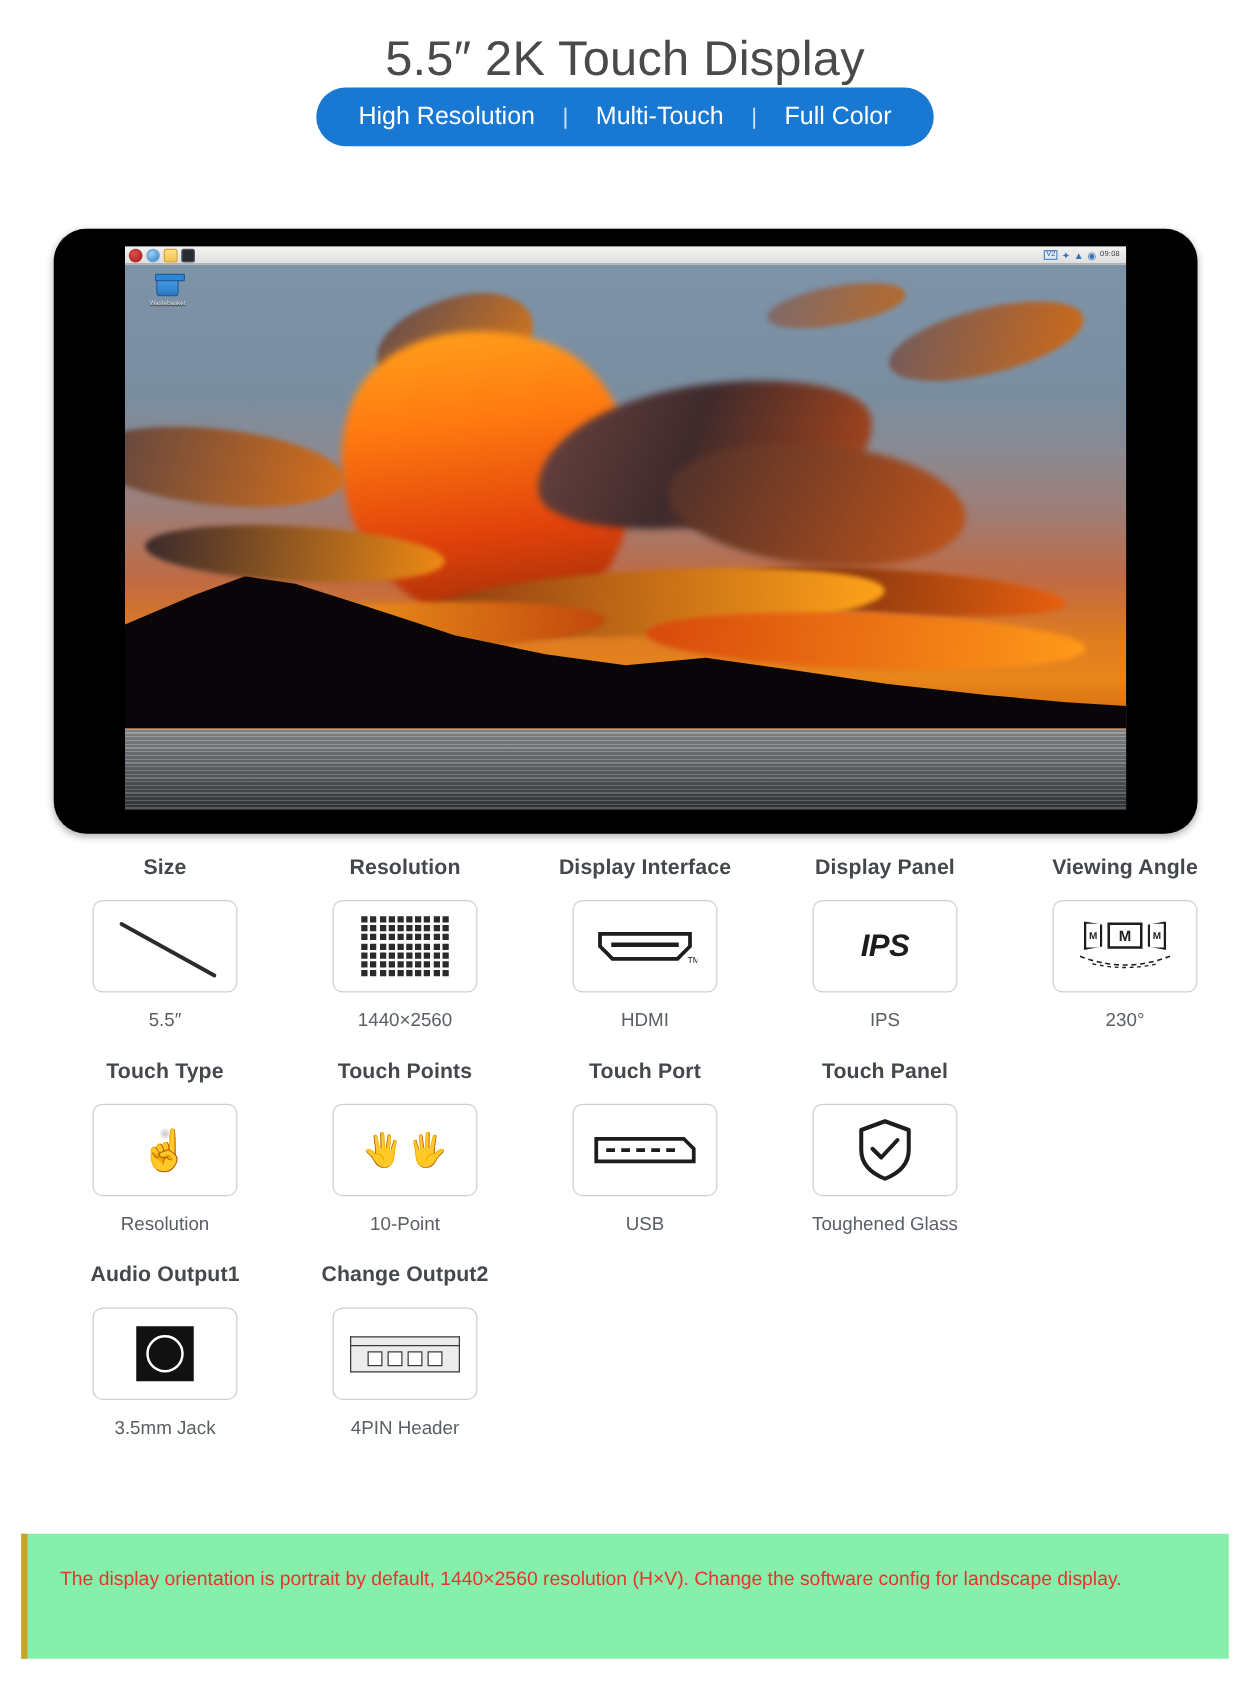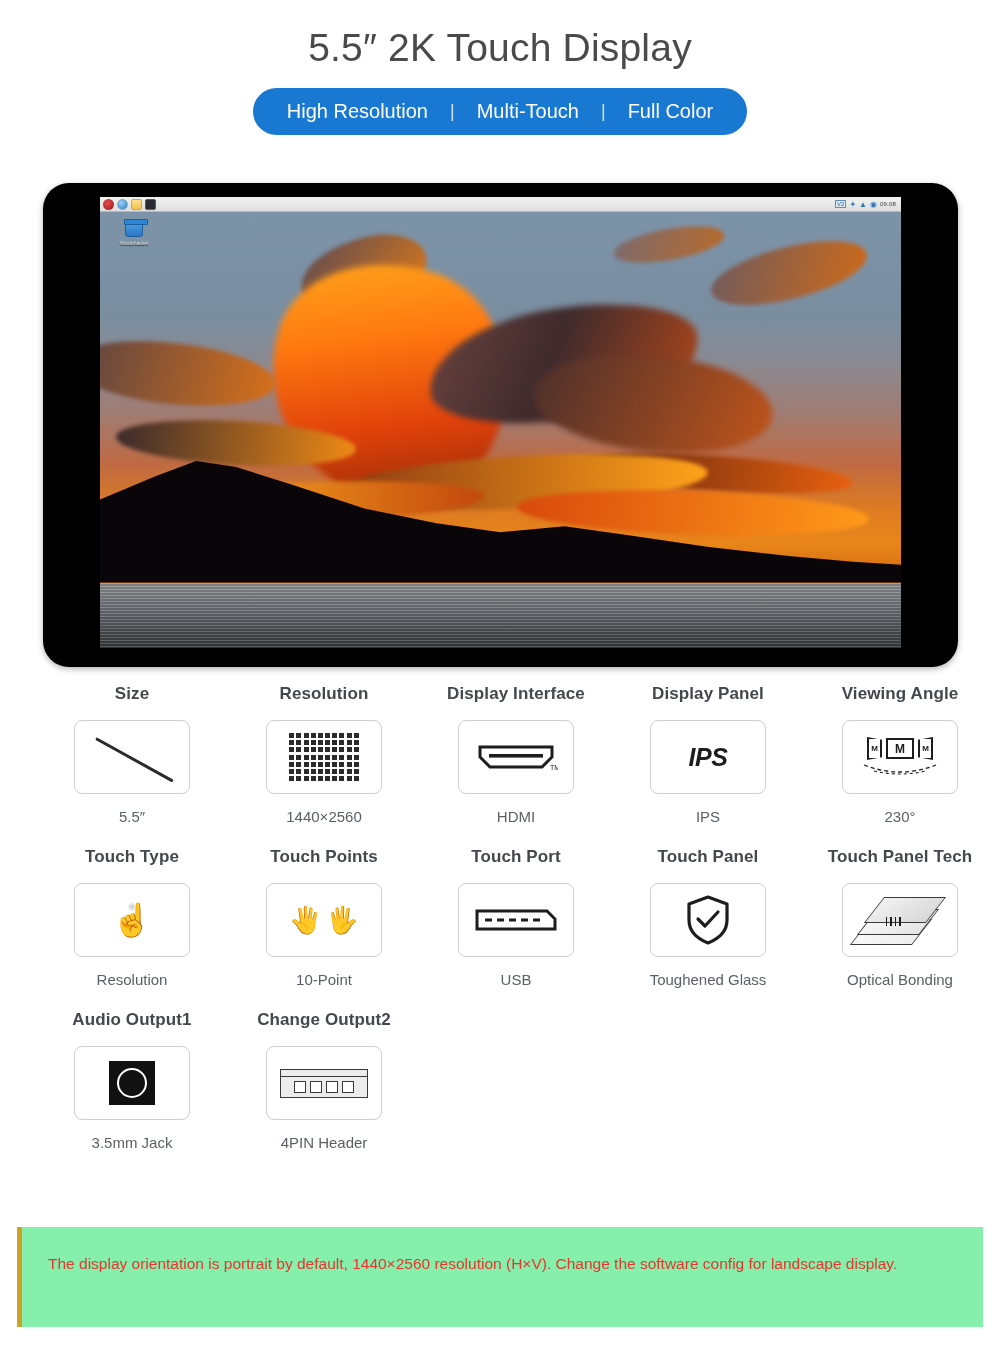--- a/index.html
+++ b/index.html
@@ -13,21 +13,21 @@
 
   
   .title {
     text-align: center;
     font-size: 39px;
     font-weight: 400;
     color: #4a4a4a;
     letter-spacing: .2px;
     padding-top: 26px;
   }
-  .badge-wrap { display: flex; justify-content: center; margin-top: 18px; }
+  .badge-wrap { display: flex; justify-content: center; }
   .badge {
     background: #1878d2;
     border-radius: 26px;
     height: 47px;
     padding: 0 34px;
     display: flex; align-items: center; gap: 22px;
     color: #ffffff;
     font-size: 20px;
   }
   .badge .sep { color: #cfe3f7; font-size: 18px; }
@@ -468,37 +468,20 @@
         <div class="spec-title">Touch Panel</div>
         <div class="icon-box">
           <svg width="46" height="52" viewBox="0 0 46 52" class="shield-tick">
             <path d="M23 3 L42 10 v16 c0 12 -9 19 -19 23 C13 45 4 38 4 26 V10 z" fill="none" stroke="#1d1d1d" stroke-width="3.2" stroke-linejoin="round"></path>
             <path d="M13 25 l7 7 l13 -14" fill="none" stroke="#1d1d1d" stroke-width="3.2" stroke-linecap="round" stroke-linejoin="round"></path>
           </svg>
         </div>
         <div class="spec-value">Toughened Glass</div>
       </div>
 
-      <div class="spec-cell">
-        <div class="spec-title">Touch Panel Tech</div>
-        <div class="icon-box">
-          <div class="stack">
-            <div class="layer bot"></div>
-            <div class="layer mid"></div>
-            <div class="bond-arrows">
-                <i></i>
-                <i></i>
-                <i></i>
-                <i></i>
-              </div>
-            <div class="layer top"></div>
-          </div>
-        </div>
-        <div class="spec-value">Optical Bonding</div>
-      </div>
     </div>
 
     <div class="spec-row">
       <div class="spec-cell">
         <div class="spec-title">Audio Output1</div>
         <div class="icon-box">
           <div class="jack">
               <div class="ring"></div>
             </div>
         </div>

